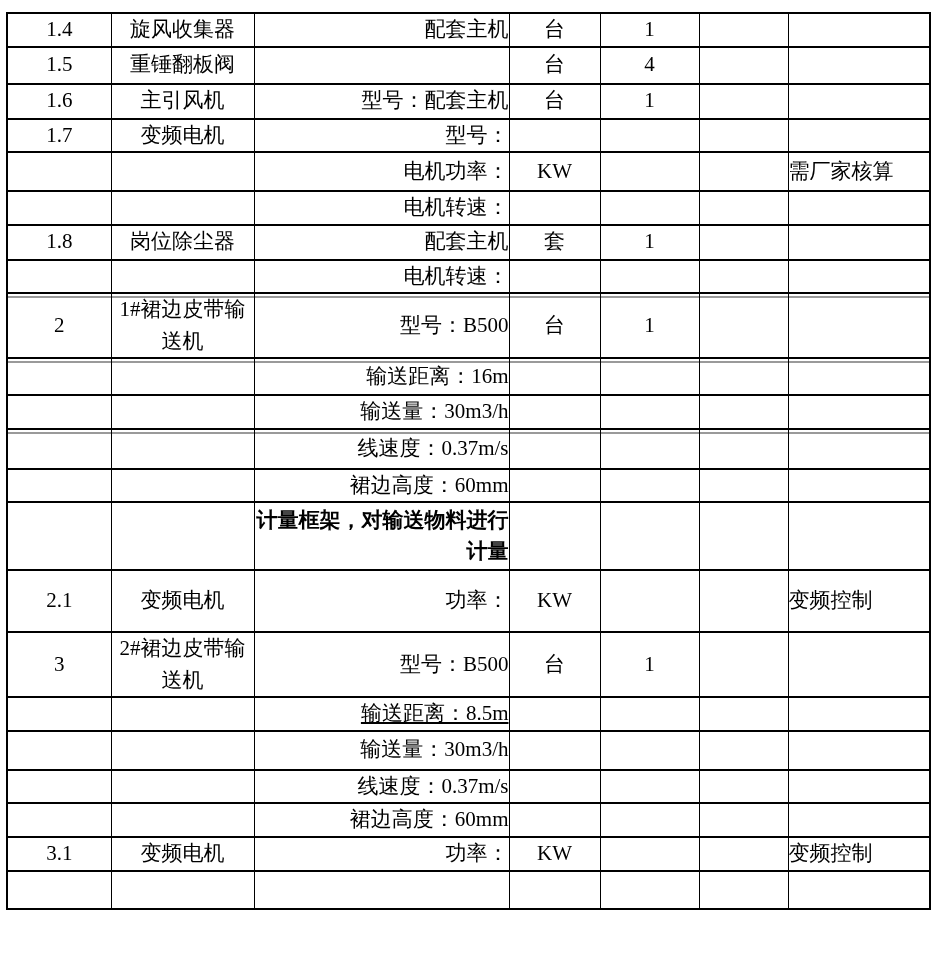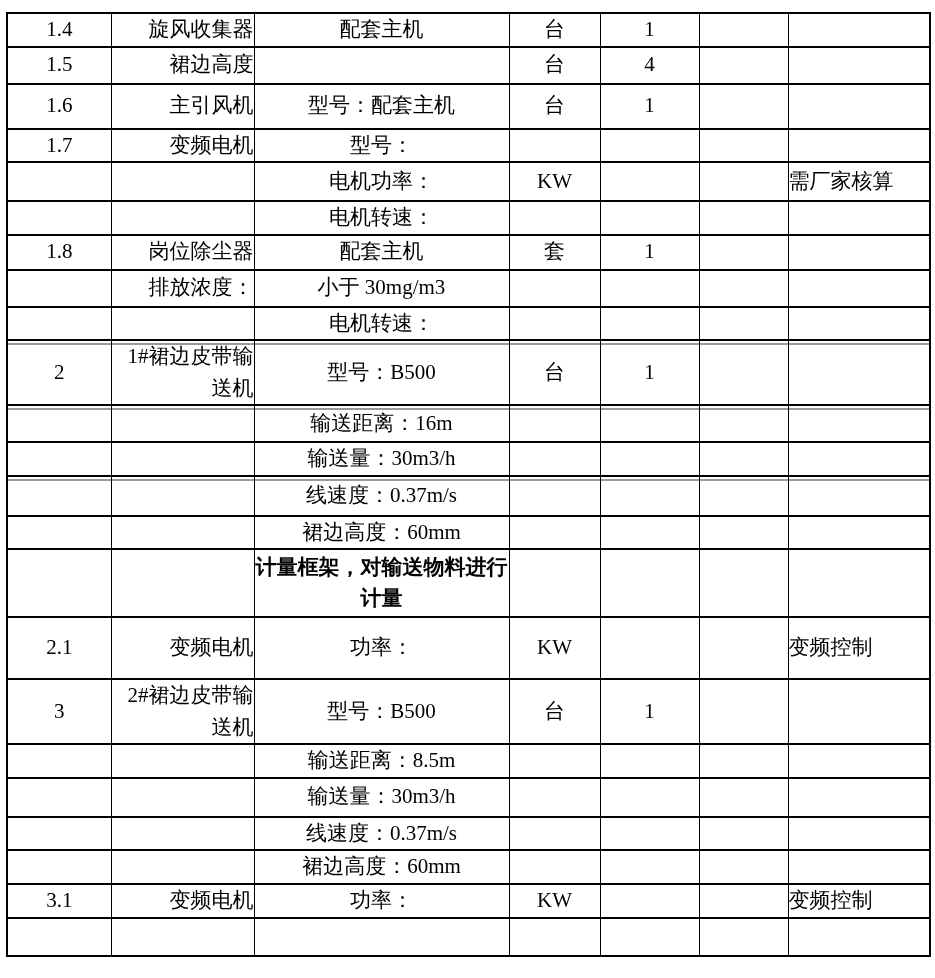--- a/index.html
+++ b/index.html
@@ -30,22 +30,22 @@
     overflow: hidden;
     font-size: 21px;
     line-height: 1.5;
     color: #000;
     vertical-align: middle;
     background-color: #fff;
     word-break: break-all;
   }
   
   td.c0 { text-align: center; }
-  td.c1 { text-align: right; padding: 0 6px 0 12px; }
-  td.c2 { text-align: center; padding: 0 26px 0 12px; }
+  td.c1 { text-align: center; padding: 0 6px 0 12px; }
+  td.c2 { text-align: right; padding: 0 26px 0 12px; }
   td.c3 { text-align: center; }
   td.c4 { text-align: center; }
   td.c5 { text-align: center; }
   td.c6 { text-align: left; padding: 0 4px 0 9px; }
   
   tr.gline td {
     background-image: linear-gradient(var(--grayline), var(--grayline));
     background-size: 100% 2px;
     background-repeat: no-repeat;
     background-position: 0 2px;
@@ -73,28 +73,28 @@
           <td class="c0">1.4</td>
           <td class="c1">旋风收集器</td>
           <td class="c2">配套主机</td>
           <td class="c3">台</td>
           <td class="c4">1</td>
           <td class="c5"></td>
           <td class="c6"></td>
         </tr>
         <tr style="height: 37px; margin-top: 28px;">
           <td class="c0">1.5</td>
-          <td class="c1">裙边高度</td>
+          <td class="c1">重锤翻板阀</td>
           <td class="c2"></td>
           <td class="c3">台</td>
           <td class="c4">4</td>
           <td class="c5"></td>
           <td class="c6"></td>
         </tr>
-        <tr style="height: 45px; font-family: Liberation Serif, serif;">
+        <tr style="height: 35px; font-family: Liberation Serif, serif;">
           <td class="c0">1.6</td>
           <td class="c1">主引风机</td>
           <td class="c2">型号：配套主机</td>
           <td class="c3">台</td>
           <td class="c4">1</td>
           <td class="c5"></td>
           <td class="c6"></td>
         </tr>
         <tr style="height: 33px; font-family: Liberation Serif, serif;">
           <td class="c0">1.7</td>
@@ -125,29 +125,20 @@
         </tr>
         <tr style="height: 35px; border-radius: 9px;">
           <td class="c0">1.8</td>
           <td class="c1">岗位除尘器</td>
           <td class="c2">配套主机</td>
           <td class="c3">套</td>
           <td class="c4">1</td>
           <td class="c5"></td>
           <td class="c6"></td>
         </tr>
-        <tr style="height: 37px;">
-          <td class="c0"></td>
-          <td class="c1">排放浓度：</td>
-          <td class="c2">小于 30mg/m3</td>
-          <td class="c3"></td>
-          <td class="c4"></td>
-          <td class="c5"></td>
-          <td class="c6"></td>
-        </tr>
         <tr style="height: 31px;">
           <td class="c0"></td>
           <td class="c1"></td>
           <td class="c2">电机转速：</td>
           <td class="c3"></td>
           <td class="c4"></td>
           <td class="c5"></td>
           <td class="c6"></td>
         </tr>
         <tr class="gline" style="height: 65px;">
@@ -215,21 +206,21 @@
         </tr>
         <tr style="height: 63px;">
           <td class="c0">3</td>
           <td class="c1">2#裙边皮带输送机</td>
           <td class="c2">型号：B500</td>
           <td class="c3">台</td>
           <td class="c4">1</td>
           <td class="c5"></td>
           <td class="c6"></td>
         </tr>
-        <tr style="height: 22px;">
+        <tr style="height: 22px; text-decoration: underline;">
           <td class="c0"></td>
           <td class="c1"></td>
           <td class="c2">输送距离：8.5m</td>
           <td class="c3"></td>
           <td class="c4"></td>
           <td class="c5"></td>
           <td class="c6"></td>
         </tr>
         <tr style="height: 39px;">
           <td class="c0"></td>

